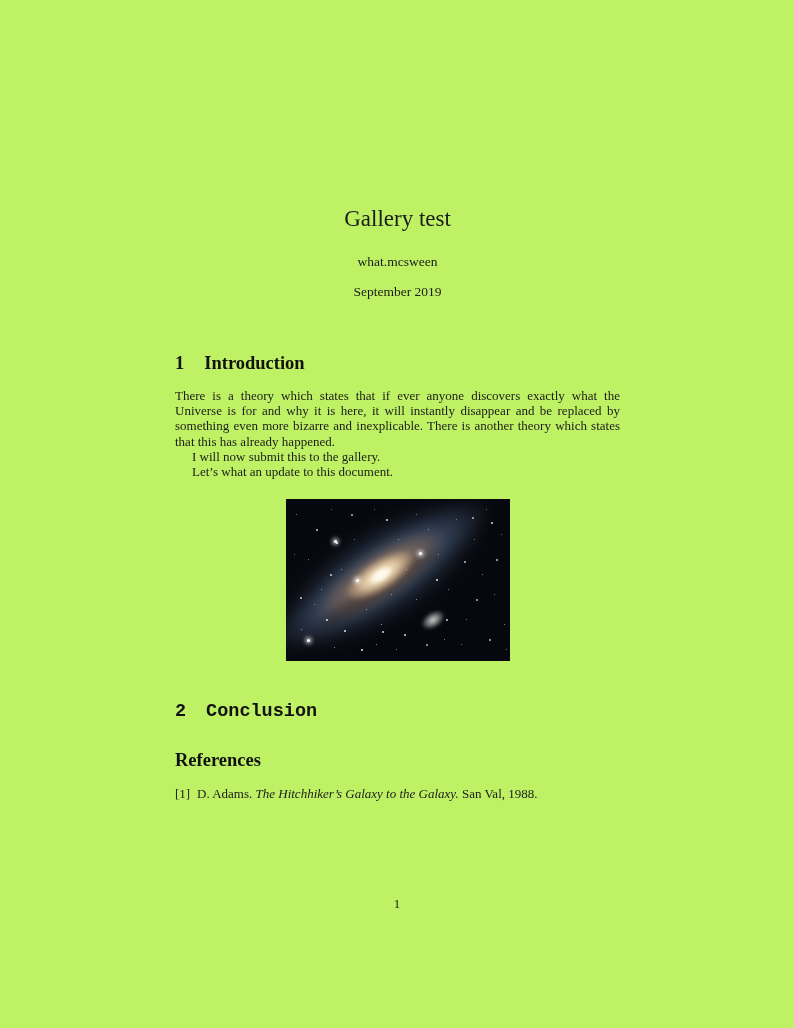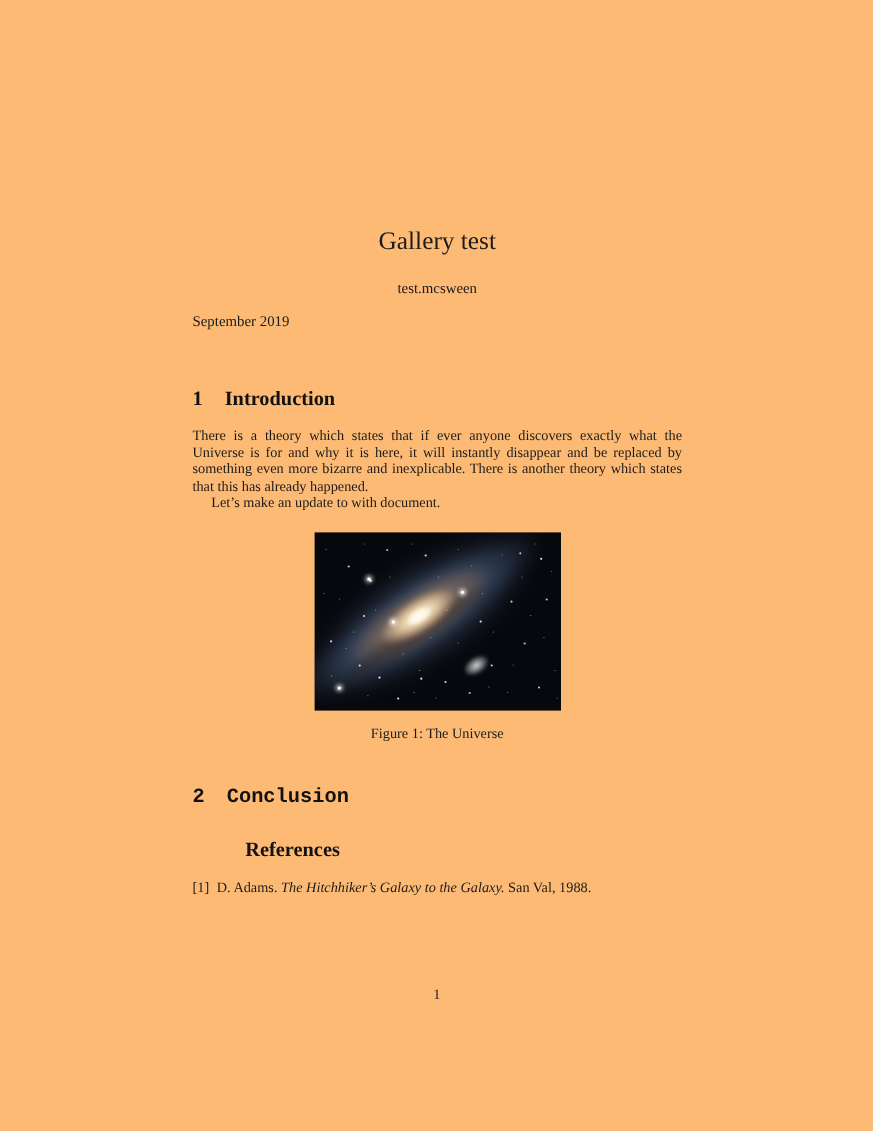--- a/index.html
+++ b/index.html
@@ -1,20 +1,20 @@
 <!DOCTYPE html>
 <html><head>
 <meta charset="utf-8">
 <style>
   html, body { margin: 0; padding: 0; background: #ffffff; }
   .page {
     position: relative;
     width: 794px;
     height: 1028px;
-    background: #fdba74;
+    background: #bef264;
     overflow: hidden;
     font-family: "Liberation Serif", serif;
     color: #1b1b1b;
   }
   .content {
     position: absolute;
     left: 175px;
     top: 0;
     width: 445px;
     font-size: 13px;
@@ -30,32 +30,32 @@
   .doc-author {
     margin-top: 22px;
     font-size: 13.5px;
     line-height: 16px;
     text-align: center;
   }
   .doc-date {
     margin-top: 14px;
     font-size: 13.5px;
     line-height: 16px;
-    text-align: left;
+    text-align: center;
   }
   .section-heading {
     margin: 0;
     font-size: 18.5px;
     line-height: 22px;
     font-weight: bold;
     color: #111111;
   }
   .sec-gap-1 { margin-top: 52px; }
   .sec-gap-2 { margin-top: 40px; font-family: Liberation Mono, monospace; }
-  .sec-gap-refs { margin-top: 26px; margin-left: 48px; }
+  .sec-gap-refs { margin-top: 26px; }
   .sec-num { display: inline-block; margin-right: 20px; }
   .body-par {
     margin: 14px 0 0 0;
     text-align: justify;
   }
   .indent-par {
     margin: 0;
     text-indent: 17px;
   }
   .quote-par { margin: 13px 0 0 0; }
@@ -165,45 +165,45 @@
     font-size: 13px;
   }
 </style>
 </head>
 <body>
 
 <div class="page">
   <div class="content">
 
     <h1 class="doc-title">Gallery test</h1>
-    <div class="doc-author">test.mcsween</div>
+    <div class="doc-author">what.mcsween</div>
     <div class="doc-date">September 2019</div>
 
     <h2 class="section-heading sec-gap-1"><span class="sec-num">1</span><span>Introduction</span></h2>
 
     <p class="body-par">There is a theory which states that if ever anyone discovers exactly what the Universe is for and why it is here, it will instantly disappear and be replaced by something even more bizarre and inexplicable. There is another theory which states that this has already happened.</p>
-    <p class="indent-par">Let’s make an update to with document.</p>
+    <p class="indent-par">I will now submit this to the gallery.</p>
+    <p class="indent-par">Let’s what an update to this document.</p>
 
     <figure>
       <div class="galaxy">
         <div class="layer g-halo"></div>
         <div class="layer g-band"></div>
         <div class="layer g-dust"></div>
         <div class="layer g-lane"></div>
         <div class="layer g-coreglow"></div>
         <div class="layer g-core"></div>
         <div class="g-companion layer"></div>
         <div class="stars stars-small"></div>
         <div class="stars stars-big"></div>
         <div class="star-bright sb1"></div>
         <div class="star-bright sb2"></div>
         <div class="star-bright sb3"></div>
         <div class="star-bright sb4"></div>
       </div>
-      <figcaption>Figure 1: The Universe</figcaption>
     </figure>
 
     <h2 class="section-heading sec-gap-2"><span class="sec-num">2</span><span>Conclusion</span></h2>
 
 
     <h2 class="section-heading sec-gap-refs">References</h2>
 
     <div class="ref-entry">
       <span class="ref-label">[1]</span>
       <span>D. Adams.</span>

